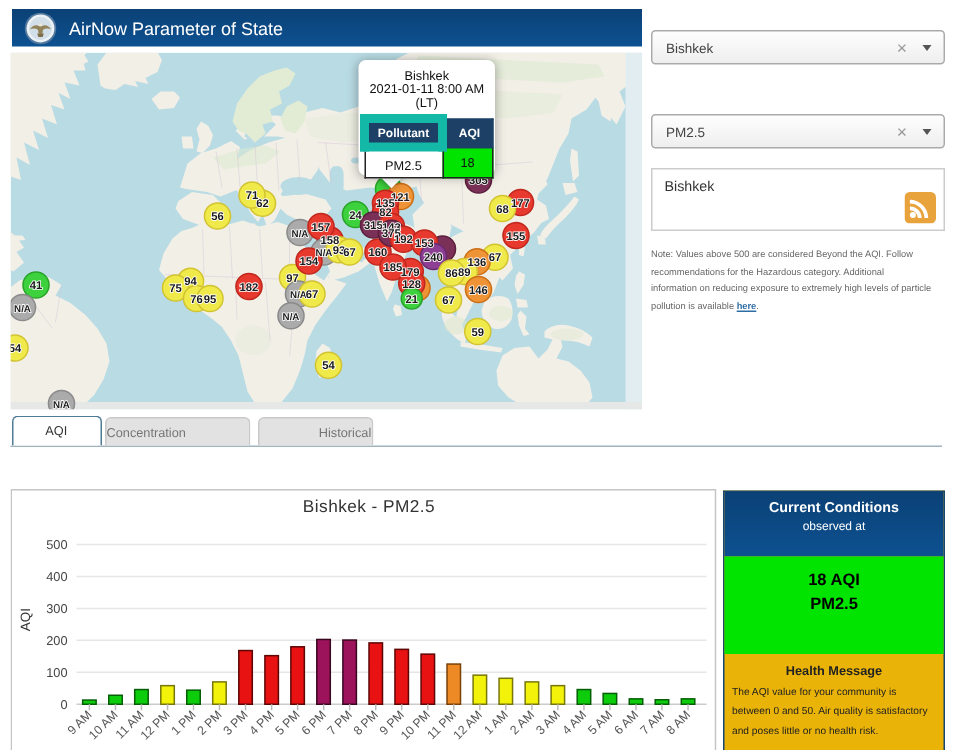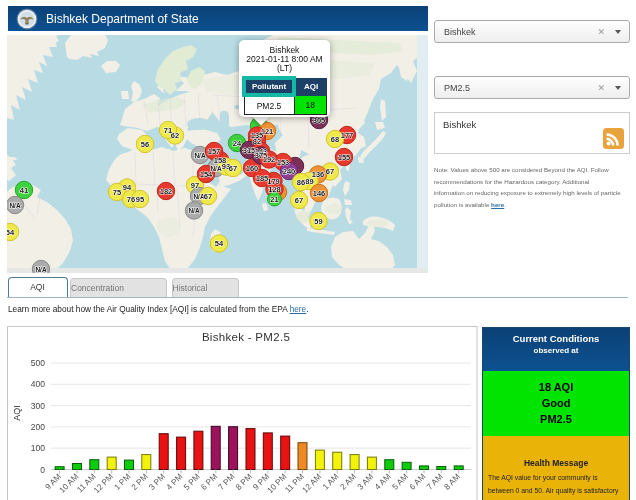--- a/index.html
+++ b/index.html
@@ -10,21 +10,21 @@
 
 <div class="abs" style="left:8px;top:6px;width:420px;height:25px;background:linear-gradient(180deg,#0b4176,#0d5191);">
  <svg width="22" height="22" viewBox="0 0 22 22" style="position:absolute;left:8px;top:1.5px">
 <circle cx="11" cy="11" r="10.5" fill="#54799f"></circle>
 <circle cx="11" cy="11" r="9.3" fill="#ecf1f5"></circle>
 <circle cx="11" cy="11" r="7.6" fill="#d3dfe8"></circle>
 <path d="M3.9,11.5 Q6.8,7.6 10,9.3 Q11,7.6 12,9.3 Q15.2,7.6 18.1,11.5 Q14.6,10.4 12.6,12 L12.4,14 Q11,15.4 9.6,14 L9.4,12 Q7.4,10.4 3.9,11.5 Z" fill="#93835a"></path>
 <circle cx="11" cy="8.6" r="1.1" fill="#ece8da"></circle>
 <path d="M8.8,14.4 L13.2,14.4 L12.4,16.6 L9.6,16.6 Z" fill="#7d6d48"></path>
 </svg>
- <div class="abs" style="left:38px;top:0;height:25px;line-height:26px;color:#fff;font-size:12px;">Bishkek Department of State</div>
+ <div class="abs" style="left:38px;top:0;height:25px;line-height:26px;color:#fff;font-size:12px;">AirNow Parameter of State</div>
 </div>
 
 <div class="abs" style="left:7px;top:35px;width:421px;height:238px;overflow:hidden">
 <svg width="421" height="238" viewBox="0 0 421 238" style="position:absolute;left:0;top:0">
         <rect width="421" height="238" fill="#b9dbe4"></rect>
         <path d="M-2,-2 L52,-2 L48,4 L50,12 L42,12 L46,22 L36,20 L40,31 L32,27 L36,38 L27,35 L31,48 L21,44 L25,57 L15,52 L19,65 L9,60 L13,75 L4,70 L7,85 L-2,82 Z" fill="#f2efe7"></path>
         <path d="M36,2 L48,0 L52,6 L44,10 L36,8 Z" fill="#f2efe7"></path>
         <path d="M60,22 L58,8 L64,0 L66,-2 L97,-2 L101,5 L98,13 L90,17 L92,21 L83,19 L85,23 L76,21 L70,25 L63,24 Z" fill="#f2efe7"></path>
         <path d="M94,31 L100,26 L109,26 L113,30 L109,37 L99,38 Z" fill="#f2efe7"></path>
         <path d="M-2,118 L4,123 L9,130 L4,133 L9,140 L2,146 L-2,144 Z" fill="#f2efe7"></path>
@@ -208,38 +208,37 @@
         <text x="292" y="167.8" font-size="7.5" font-weight="bold" fill="#1a1a1a" stroke="#ffffff" stroke-width="1.1" style="paint-order:stroke" text-anchor="middle" font-family="Liberation Sans">67</text>
         <text x="311.5" y="188.8" font-size="7.5" font-weight="bold" fill="#1a1a1a" stroke="#ffffff" stroke-width="1.1" style="paint-order:stroke" text-anchor="middle" font-family="Liberation Sans">59</text>
       </svg>
 
 <div style="position:absolute;left:248px;top:76px;width:12px;height:12px;background:#fff;transform:rotate(45deg);box-shadow:0 1px 4px rgba(0,0,0,.3)"></div>
 <div style="position:absolute;left:232px;top:5px;width:91px;height:77px;background:#fff;border-radius:5px;box-shadow:0 1px 7px rgba(0,0,0,.35);font-family:'Liberation Sans',sans-serif">
  <div style="text-align:center;font-size:8.5px;color:#111;padding-top:6px;line-height:9px">Bishkek<br>2021-01-11 8:00 AM<br>(LT)</div>
  <table style="border-collapse:collapse;margin:3px auto 0 auto;font-size:8px">
   <tbody>
             <tr>
-              <td style="background:#1d4066;color:#fff;font-weight:bold;text-align:center;width:44px;height:11px;border:4px solid #14b8a6">Pollutant</td>
+              <td style="background:#1d4066;color:#fff;font-weight:bold;text-align:center;width:44px;height:11px;border:6px solid #14b8a6">Pollutant</td>
       <td style="background:#1d4066;color:#fff;font-weight:bold;text-align:center;width:28px;border:1px solid #1d4066">AQI</td>
             </tr>
   <tr>
               <td style="background:#fff;color:#111;text-align:center;height:15px;border:1px solid #222;font-size:8.5px">PM2.5</td>
       <td style="background:#00e400;color:#111;text-align:center;border:1px solid #222;font-size:8.5px">18</td>
             </tr>
  </tbody>
         </table>
 </div>
 </div>
 
 <div class="abs" style="left:7px;top:296.5px;width:621px;height:1px;background:#a0b4bf"></div>
 <div class="abs" style="left:70px;top:278px;width:97px;height:18.5px;background:#e2e2e2;border:1px solid #c9c9c9;border-bottom:none;border-radius:4px 4px 0 0;line-height:18px;font-size:8.5px;color:#757575;box-sizing:border-box">Concentration</div>
-<div class="abs" style="left:171.5px;top:278px;width:67px;height:18.5px;background:#e2e2e2;border:1px solid #c9c9c9;border-bottom:none;border-radius:4px 4px 0 0;text-align:left;line-height:18px;font-size:8.5px;color:#757575;box-sizing:border-box">Historical</div>
+<div class="abs" style="left:171.5px;top:278px;width:77px;height:18.5px;background:#e2e2e2;border:1px solid #c9c9c9;border-bottom:none;border-radius:4px 4px 0 0;text-align:right;line-height:18px;font-size:8.5px;color:#757575;box-sizing:border-box">Historical</div>
 <div class="abs" style="left:7.5px;top:277px;width:60px;height:20px;background:#fff;border:1px solid #4f7b97;border-bottom:none;border-radius:4px 4px 0 0;text-align:center;line-height:19px;font-size:8.5px;color:#333;box-sizing:border-box">AQI</div>
 
-<div class="abs" style="left:8px;top:304px;font-size:8.3px;color:#222">Learn more about how the Air Quality Index [AQI] is calculated from the EPA <a href="#">here</a>.</div>
 
 <svg style="position:absolute;left:7px;top:326px" width="471" height="174" viewBox="0 0 471 174">
       <rect x="0.5" y="0.5" width="469.5" height="190" fill="#ffffff" stroke="#c5c5c5" stroke-width="1"></rect>
       <text x="239" y="15" font-size="11.5" fill="#333" text-anchor="middle" font-family="Liberation Sans" letter-spacing="0.3">Bishkek - PM2.5</text>
       <line x1="44" y1="143.5" x2="464" y2="143.5" stroke="#cccccc" stroke-width="1"></line>
       <text x="38" y="146.5" font-size="8.5" fill="#444" text-anchor="end" font-family="Liberation Sans">0</text>
       <line x1="44" y1="122.2" x2="464" y2="122.2" stroke="#e6e6e6" stroke-width="1"></line>
       <text x="38" y="125.2" font-size="8.5" fill="#444" text-anchor="end" font-family="Liberation Sans">100</text>
       <line x1="44" y1="100.9" x2="464" y2="100.9" stroke="#e6e6e6" stroke-width="1"></line>
       <text x="38" y="103.9" font-size="8.5" fill="#444" text-anchor="end" font-family="Liberation Sans">200</text>
@@ -320,28 +319,27 @@
       <line x1="434.3" y1="143.5" x2="434.3" y2="147.5" stroke="#bbb" stroke-width="1"></line>
       <text transform="translate(436.3,151.0) rotate(-45)" text-anchor="end" font-size="8.2" fill="#555" font-family="Liberation Sans">7 AM</text>
       <rect x="447.2" y="139.9" width="9" height="3.6" fill="#0ccc0c" stroke="#065f06" stroke-width="1"></rect>
       <line x1="451.7" y1="143.5" x2="451.7" y2="147.5" stroke="#bbb" stroke-width="1"></line>
       <text transform="translate(453.7,151.0) rotate(-45)" text-anchor="end" font-size="8.2" fill="#555" font-family="Liberation Sans">8 AM</text>
     </svg>
 
 <div class="abs" style="left:482px;top:327px;width:146px;height:172px;border:1.5px solid #17466f;background:#eab308">
  <div style="background:linear-gradient(180deg,#0b4176,#0d5191);color:#fff;text-align:center;height:43px">
   <div style="font-size:9.5px;font-weight:bold;padding-top:5px">Current Conditions</div>
-  <div style="font-size:8px;font-weight:bold;padding-top:2px">observed at</div>
+  <div style="font-size:8px;font-weight:normal;padding-top:2px">observed at</div>
  </div>
  <div style="background:#00e400;height:65px;text-align:center;color:#000;font-weight:bold;font-size:11px">
   <div style="padding-top:10px">18 AQI</div>
-  <div style="padding-top:4px">Good</div>
   <div style="padding-top:4px">PM2.5</div>
  </div>
- <div style="text-align:center;font-size:8.5px;font-weight:bold;color:#222;padding-top:22px">Health Message</div>
+ <div style="text-align:center;font-size:8.5px;font-weight:bold;color:#222;padding-top:6px">Health Message</div>
  <div style="font-size:6.8px;color:#222;padding:3px 5px 0 5px;line-height:13px;white-space:nowrap">The AQI value for your community is<br>between 0 and 50. Air quality is satisfactory<br>and poses little or no health risk.</div>
 </div>
 
 <div class="abs" style="left:434px;top:19.5px;width:196px;height:23px;border:1px solid #aaa;border-radius:3px;background:linear-gradient(#fefefe,#eee);box-sizing:border-box">
  <span style="position:absolute;left:9px;top:6px;font-size:9px;color:#444">Bishkek</span>
  <span style="position:absolute;right:24px;top:6px;font-size:9px;color:#999">✕</span>
  <span style="position:absolute;right:8px;top:9px;width:0;height:0;border-left:3.5px solid transparent;border-right:3.5px solid transparent;border-top:4.5px solid #555"></span>
 </div>
 <div class="abs" style="left:434px;top:75.5px;width:196px;height:23px;border:1px solid #aaa;border-radius:3px;background:linear-gradient(#fefefe,#eee);box-sizing:border-box">
  <span style="position:absolute;left:9px;top:6px;font-size:9px;color:#444">PM2.5</span>

